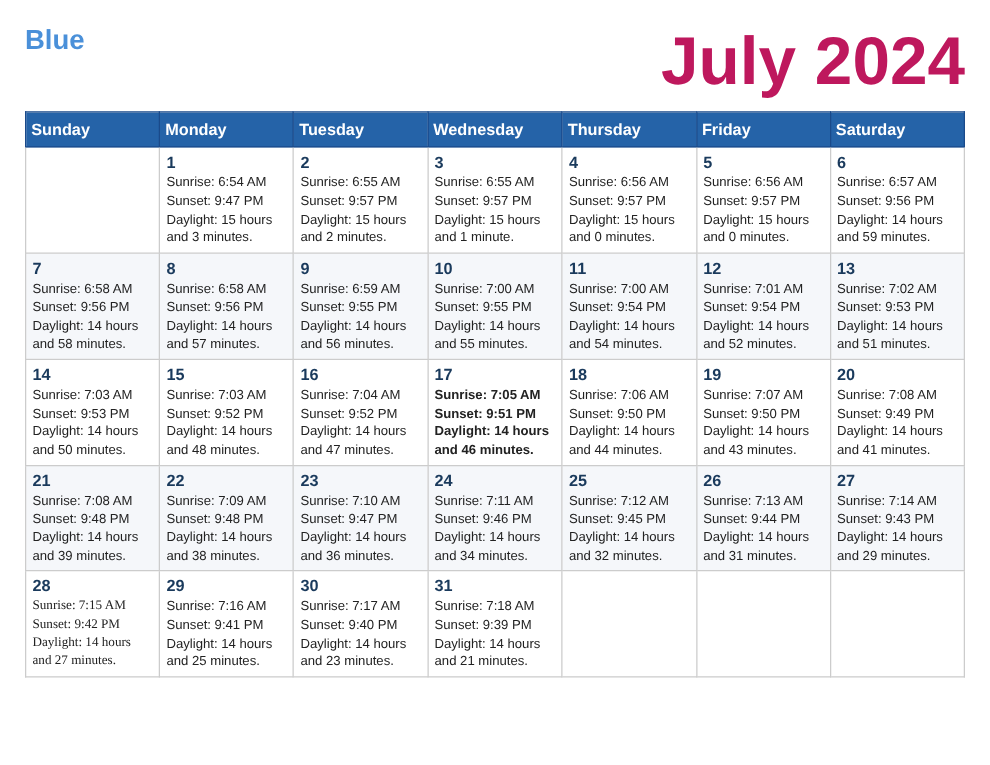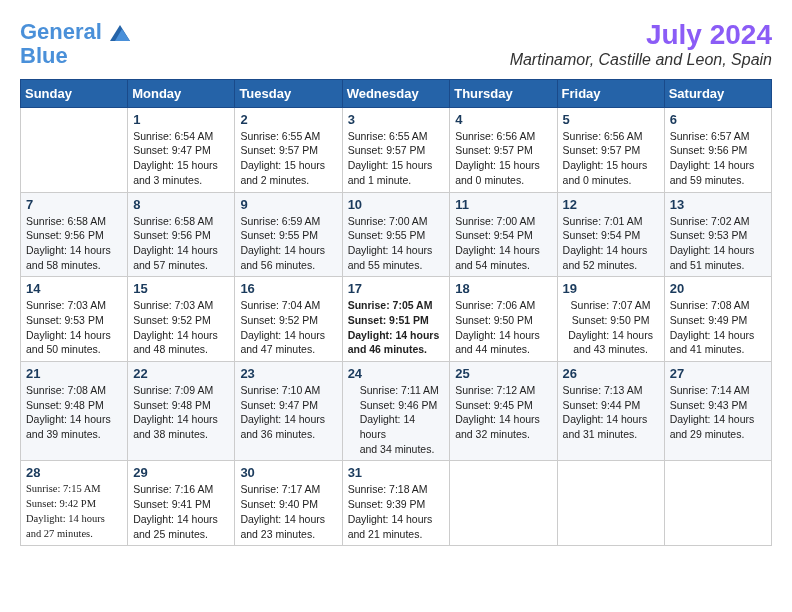--- a/index.html
+++ b/index.html
@@ -27,23 +27,23 @@
       color: #1a3a5c;
       line-height: 1.1;
     }
     .logo-text span {
       color: #4a90d9;
     }
     .title-area {
       text-align: right;
     }
     .month-title {
-      font-size: 28px;
+      font-size: 54px;
       font-weight: bold;
-      color: #8b5cf6;
+      color: #be185d;
       line-height: 1.1;
     }
     .location-title {
       font-size: 16px;
       color: #333;
       font-style: italic;
     }
     table {
       width: 100%;
       border-collapse: collapse;
@@ -89,34 +89,24 @@
     }
     .empty-cell {
       background-color: inherit;
     }
   </style>
 </head>
 <body>
 
 <div class="header-section">
   <div class="logo">
-    <div style="display:flex;align-items:center;">
-      <span class="logo-text">
-        <span>General</span>
-        <svg width="20" height="16" viewBox="0 0 20 16" style="display:inline-block;vertical-align:middle;margin-left:2px;">
-          <polygon points="0,16 10,0 20,16" fill="#2563a8"></polygon>
-          <polygon points="5,16 12,4 20,16" fill="#4a90d9"></polygon>
-        </svg>
-      </span>
-    </div>
     <span class="logo-text" style="color:#4a90d9;">Blue</span>
   </div>
   <div class="title-area">
     <div class="month-title">July 2024</div>
-    <div class="location-title">Martinamor, Castille and Leon, Spain</div>
   </div>
 </div>
 
 <table>
   <thead>
     <tr>
       <th>Sunday</th>
       <th>Monday</th>
       <th>Tuesday</th>
       <th>Wednesday</th>
@@ -253,21 +243,21 @@
         </td>
         <td>
           <span class="day-number">18</span>
           <div class="day-info" style="white-space: pre-line;">Sunrise: 7:06 AM
 Sunset: 9:50 PM
 Daylight: 14 hours
 and 44 minutes.</div>
         </td>
         <td>
           <span class="day-number">19</span>
-          <div class="day-info" style="white-space: pre-line; text-align: center;">Sunrise: 7:07 AM
+          <div class="day-info" style="white-space: pre-line;">Sunrise: 7:07 AM
 Sunset: 9:50 PM
 Daylight: 14 hours
 and 43 minutes.</div>
         </td>
         <td>
           <span class="day-number">20</span>
           <div class="day-info" style="white-space: pre-line;">Sunrise: 7:08 AM
 Sunset: 9:49 PM
 Daylight: 14 hours
 and 41 minutes.</div>
@@ -290,21 +280,21 @@
         </td>
         <td>
           <span class="day-number">23</span>
           <div class="day-info" style="white-space: pre-line;">Sunrise: 7:10 AM
 Sunset: 9:47 PM
 Daylight: 14 hours
 and 36 minutes.</div>
         </td>
         <td>
           <span class="day-number">24</span>
-          <div class="day-info" style="white-space: pre-line; margin-left: 12px;">Sunrise: 7:11 AM
+          <div class="day-info" style="white-space: pre-line;">Sunrise: 7:11 AM
 Sunset: 9:46 PM
 Daylight: 14 hours
 and 34 minutes.</div>
         </td>
         <td>
           <span class="day-number">25</span>
           <div class="day-info" style="white-space: pre-line;">Sunrise: 7:12 AM
 Sunset: 9:45 PM
 Daylight: 14 hours
 and 32 minutes.</div>

